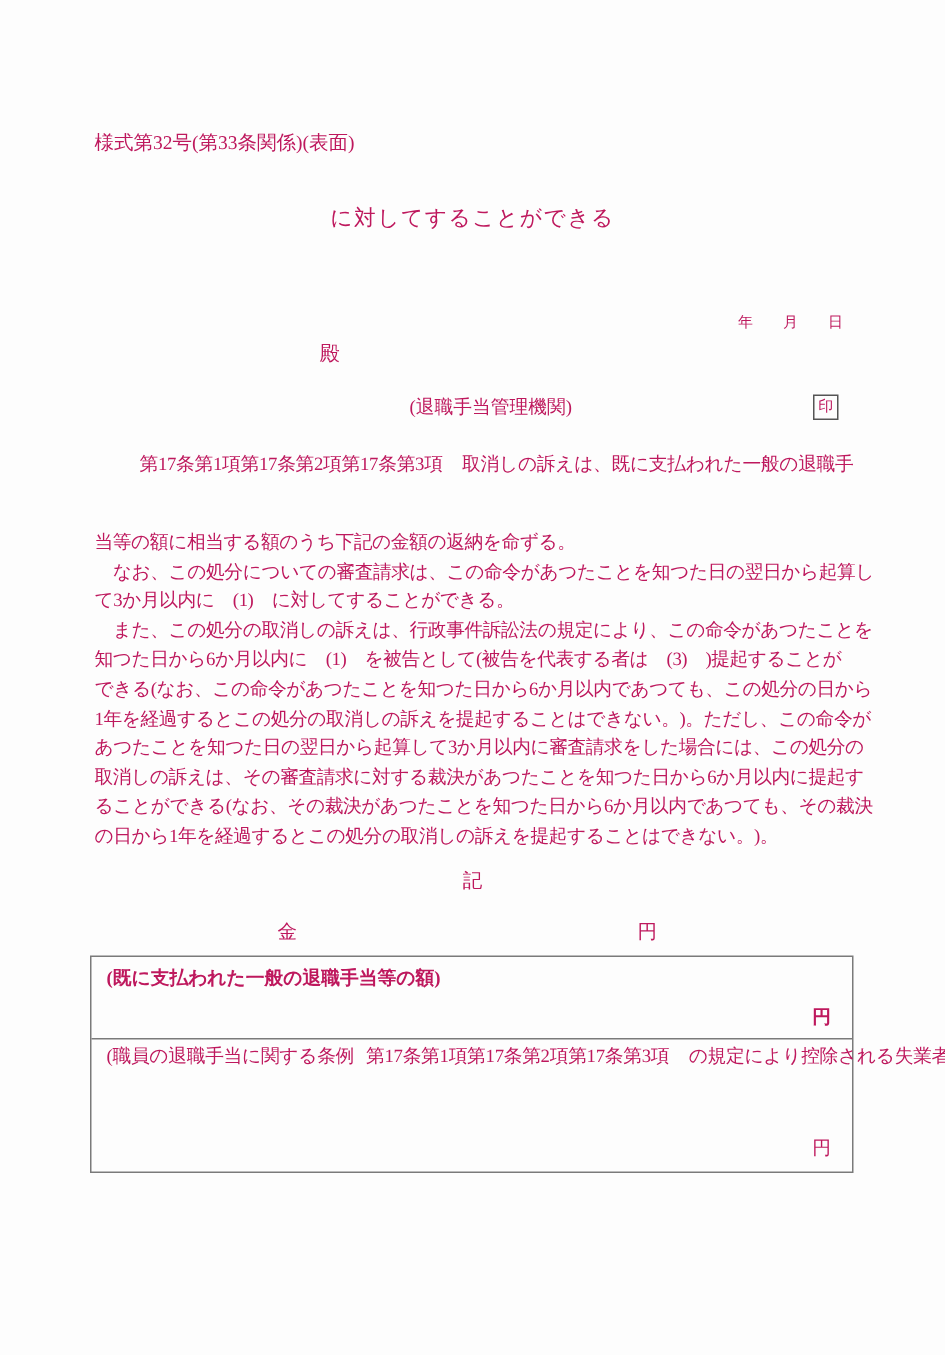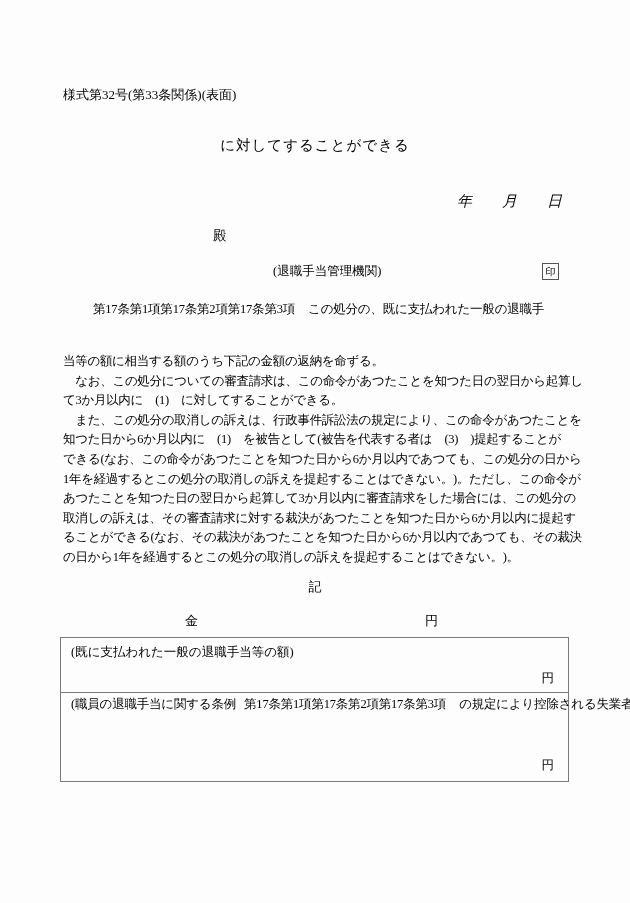--- a/index.html
+++ b/index.html
@@ -1,45 +1,44 @@
 <!DOCTYPE html>
 <html><head>
 <meta charset="utf-8">
 <style>
   html, body { margin: 0; padding: 0; background: #ffffff; }
   .page {
     position: relative;
     width: 630px;
     height: 903px;
     background: #fdfdfd;
-    color: #000000;
+    color: #be185d;
     font-family: "Liberation Serif", "DejaVu Serif", serif;
     overflow: hidden;
   }
   .form-number {
     position: absolute;
     left: 63px; top: 86px;
     font-size: 13px;
     white-space: nowrap;
   }
   .doc-title {
     position: absolute;
     left: 0; top: 136px;
     width: 100%;
     text-align: center;
     font-size: 14.5px;
     letter-spacing: 1px;
     white-space: nowrap;
   }
   .date-line {
     position: absolute;
-    top: 192px; right: 68px;
-    font-size: 15px;
-    white-space: nowrap;
-    font-style: italic;
+    top: 208px; right: 68px;
+    font-size: 10px;
+    white-space: nowrap;
   }
   .addressee {
     position: absolute;
     left: 213px; top: 227px;
     font-size: 13.5px;
   }
   .issuer-line {
     position: absolute;
     left: 273px; top: 263px;
     font-size: 12.5px;
@@ -100,20 +99,21 @@
     width: 507px; height: 143px;
     border: 1px solid #7a7a7a;
     font-size: 12.5px;
   }
   .row1 {
     position: relative;
     height: 55px;
     border-bottom: 1px solid #7a7a7a;
     box-sizing: border-box;
     padding: 6px 10px 0 10px;
+    font-weight: bold;
   }
   .row2 {
     position: relative;
     height: 88px;
     box-sizing: border-box;
     padding: 3px 10px 0 10px;
   }
   .unit {
     position: absolute;
     right: 14px;
@@ -151,21 +151,21 @@
   <div class="seal">
     <span>印</span>
   </div>
 
   <div class="clause-block">
     <span class="clause-stack">
       <span>第17条第1項</span>
       <span>第17条第2項</span>
       <span>第17条第3項</span>
     </span>
-    <span>この処分の、既に支払われた一般の退職手</span>
+    <span>取消しの訴えは、既に支払われた一般の退職手</span>
   </div>
 
   <div class="body-par">
     <div>当等の額に相当する額のうち下記の金額の返納を命ずる。</div>
     <div>　なお、この処分についての審査請求は、この命令があつたことを知つた日の翌日から起算し</div>
     <div>て3か月以内に　(1)　に対してすることができる。</div>
     <div>　また、この処分の取消しの訴えは、行政事件訴訟法の規定により、この命令があつたことを</div>
     <div>知つた日から6か月以内に　(1)　を被告として(被告を代表する者は　(3)　)提起することが</div>
     <div>できる(なお、この命令があつたことを知つた日から6か月以内であつても、この処分の日から</div>
     <div>1年を経過するとこの処分の取消しの訴えを提起することはできない。)。ただし、この命令が</div>

